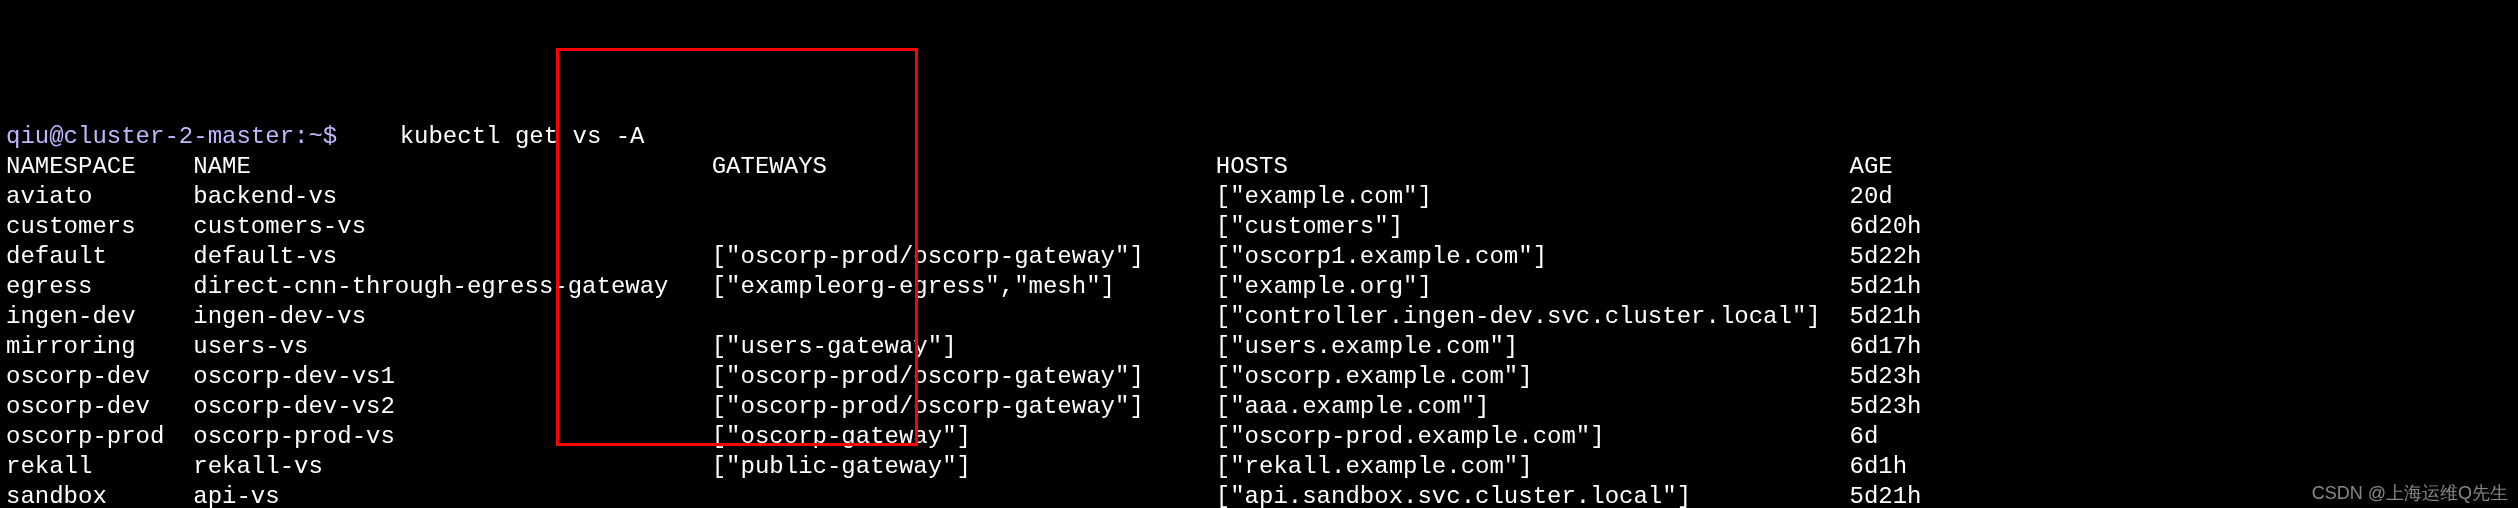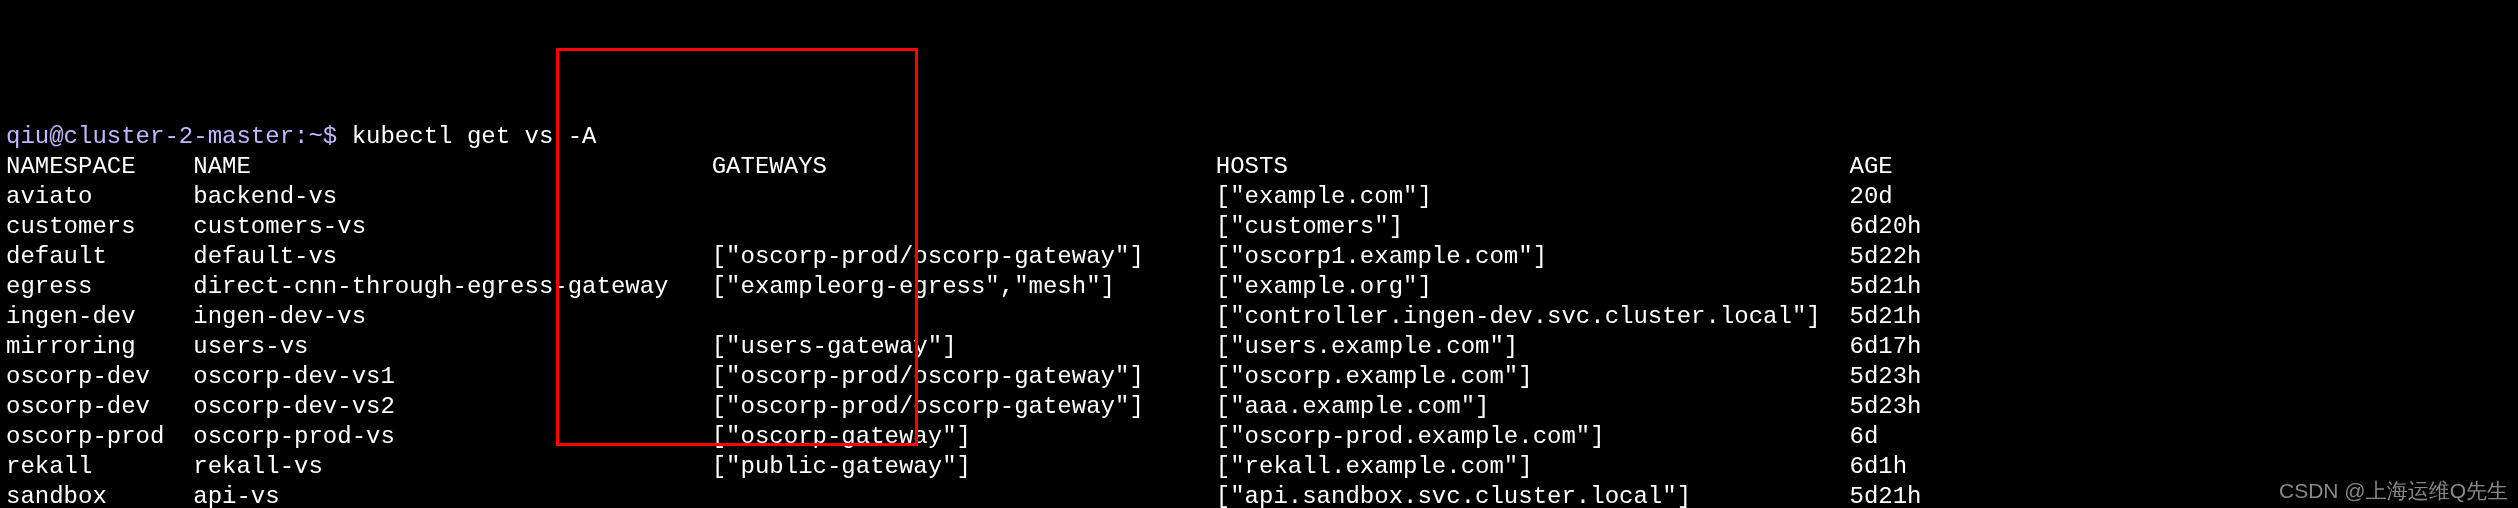--- a/index.html
+++ b/index.html
@@ -18,32 +18,33 @@
       position: relative;
       width: 2518px;
       height: 508px;
       overflow: hidden;
     }
     .prompt {
       color: #c4b5fd;
     }
     .command {
       color: #fff;
+      margin-left: 48px;
     }
     .highlight-box {
       position: absolute;
       border: 3px solid #ff0000;
       pointer-events: none;
     }
     .watermark {
       position: absolute;
       bottom: 4px;
       right: 10px;
       color: #888;
-      font-size: 21px;
+      font-size: 18px;
       font-family: Arial, sans-serif;
     }
     .terminal-line {
       display: block;
     }
   </style>
 </head>
 <body>
 
 

